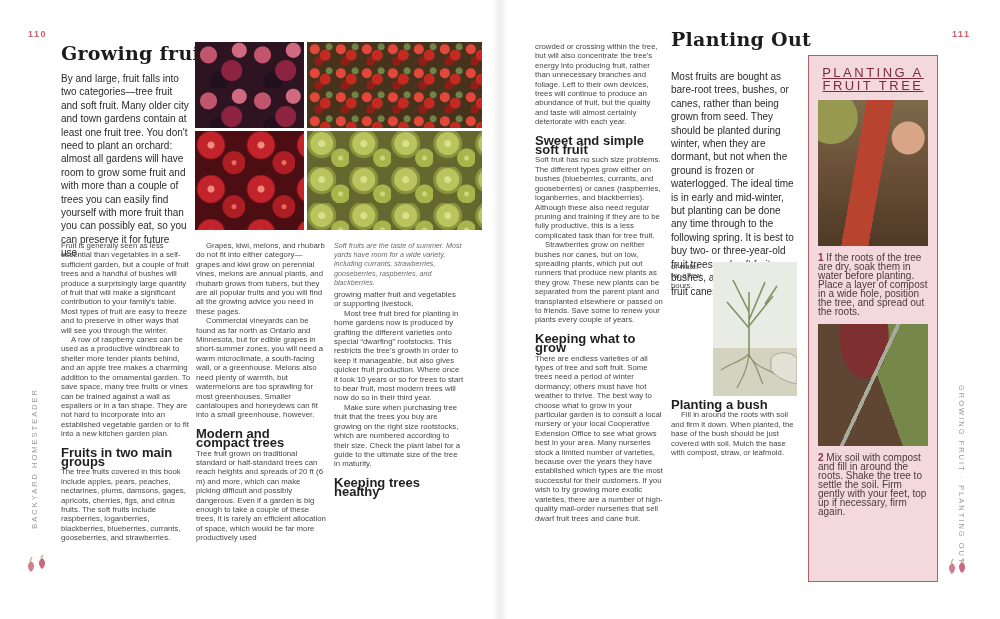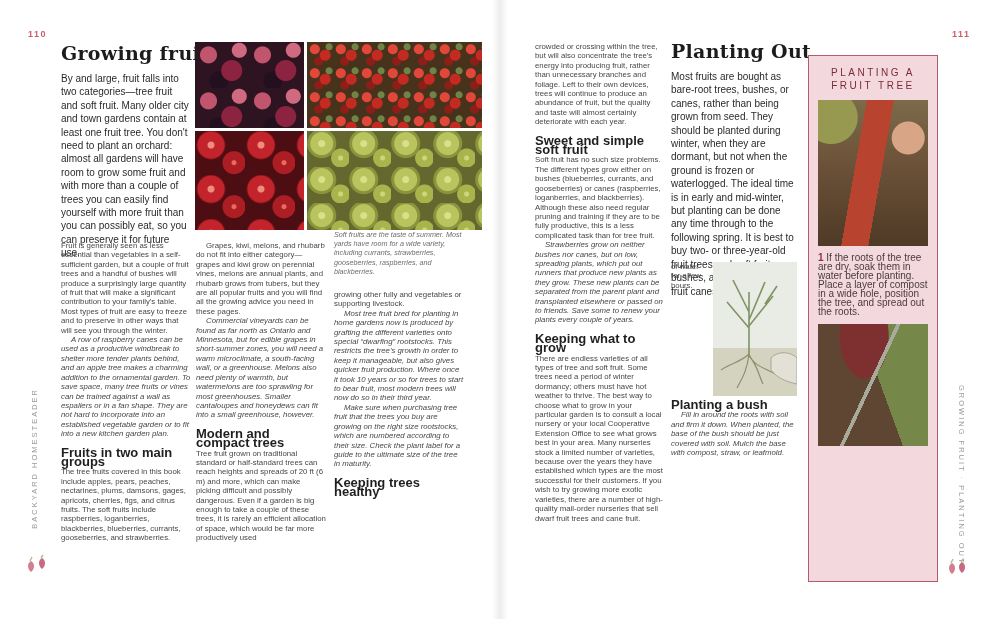--- a/index.html
+++ b/index.html
@@ -18,21 +18,21 @@
   .berries{position:absolute;}
   .berries.bl{left:24px;top:553px;}
   .berries.br{left:944px;top:556px;}
 
   .page-title{position:absolute;margin:0;font-family:"DejaVu Serif",serif;font-weight:600;
     font-size:19px;color:#1c1c1c;letter-spacing:0.3px;}
   .intro{position:absolute;font-family:Liberation Sans, sans-serif;font-size:10px;line-height:13.4px;
     color:#2a2a2a;}
   .col{position:absolute;font-size:7.8px;line-height:9.4px;color:#474747;}
   .col p{margin:0 0 9px 0;}
-  .col p.indent{text-indent:10px;margin-top:-9px;font-style:italic;}
+  .col p.indent{text-indent:10px;margin-top:-9px;}
   .col h4{margin:2px 0 1px 0;font-size:13px;color:#1f1f1f;}
   .caption{position:absolute;font-size:7.2px;line-height:9.2px;font-style:italic;color:#6d6d6d;}
 
   
   .photo{position:absolute;left:195px;top:42px;width:287px;height:188px;
     display:grid;grid-template-columns:38% 1fr;grid-template-rows:46% 1fr;gap:3px;background:#fff;}
   .tile{width:100%;height:100%;}
   .tile-rasp{background-color:#2e1420;background-image:
     radial-gradient(circle at 25% 28%, #c2556e 0 8px, transparent 9px),
     radial-gradient(circle at 68% 62%, #8c2340 0 10px, transparent 11px),
@@ -54,22 +54,22 @@
     radial-gradient(circle at 80% 75%, #cdd77a 0 2px, #a8b54d 3px 9px, transparent 10px);
     background-size:42px 36px;}
 
   
   .illu{float:right;width:84px;height:134px;margin:0 0 4px 5px;background:#e9ece5;}
   .wrapflow{overflow:visible;}
 
   
   .sidebar{position:absolute;left:808px;top:55px;width:130px;height:527px;box-sizing:border-box;
     background:#f3d9dd;border:1px solid #b55a72;padding:8px 9px;}
-  .sb-title{font-size:10px;letter-spacing:2.5px;color:#7d2a38;text-align:center;
-    line-height:13px;margin:2px 4px 8px 4px;font-weight:500;}
+  .sb-title{font-size:13px;letter-spacing:2.5px;color:#7d2a38;text-align:center;
+    line-height:13px;margin:2px 4px 8px 4px;font-weight:500;text-decoration:underline;}
   .sb-photo{width:100%;margin-bottom:7px;}
   .sb-photo1{height:146px;background:
     radial-gradient(circle at 82% 26%, #d8a687 0 16px, rgba(0,0,0,0) 17px),
     linear-gradient(100deg, rgba(0,0,0,0) 36%, #b8442f 36% 56%, rgba(0,0,0,0) 56%),
     radial-gradient(circle at 12% 12%, #96994f 0 26px, rgba(0,0,0,0) 27px),
     linear-gradient(180deg,#7c6a4a 0%,#6b5138 45%,#4f3a26 100%);}
   .sb-photo2{height:122px;background:
     linear-gradient(115deg, rgba(0,0,0,0) 47%, #a8aa9b 47% 49.5%, rgba(0,0,0,0) 49.5%),
     radial-gradient(ellipse at 42% 10%, #7e2f2f 0 24px, rgba(0,0,0,0) 25px),
     radial-gradient(circle at 46% 2%, #caa283 0 7px, rgba(0,0,0,0) 8px),
@@ -117,39 +117,39 @@
     <div class="tile tile-goose"></div>
   </div>
 
   <div class="col" style="left:196px;top:241px;width:130px;">
     <p style="text-indent:10px;">Grapes, kiwi, melons, and rhubarb do not fit into either category—grapes and kiwi grow on perennial vines, melons are annual plants, and rhubarb grows from tubers, but they are all popular fruits and you will find all the growing advice you need in these pages.</p>
     <p class="indent">Commercial vineyards can be found as far north as Ontario and Minnesota, but for edible grapes in short-summer zones, you will need a warm microclimate, a south-facing wall, or a greenhouse. Melons also need plenty of warmth, but watermelons are too sprawling for most greenhouses. Smaller cantaloupes and honeydews can fit into a small greenhouse, however.</p>
     <h4>Modern and compact trees</h4>
     <p>Tree fruit grown on traditional standard or half-standard trees can reach heights and spreads of 20 ft (6 m) and more, which can make picking difficult and possibly dangerous. Even if a garden is big enough to take a couple of these trees, it is rarely an efficient allocation of space, which would be far more productively used</p>
   </div>
 
-  <div class="caption" style="left:334px;top:230px;width:128px;">Soft fruits are the taste of summer. Most yards have room for a wide variety, including currants, strawberries, gooseberries, raspberries, and blackberries.</div>
+  <div class="caption" style="left:334px;top:241px;width:128px;">Soft fruits are the taste of summer. Most yards have room for a wide variety, including currants, strawberries, gooseberries, raspberries, and blackberries.</div>
 
   <div class="col" style="left:334px;top:290px;width:130px;">
-    <p>growing other fully and vegetables or supporting livestock.</p>
+    <p>growing matter fruit and vegetables or supporting livestock.</p>
     <p class="indent">Most tree fruit bred for planting in home gardens now is produced by grafting the different varieties onto special “dwarfing” rootstocks. This restricts the tree's growth in order to keep it manageable, but also gives quicker fruit production. Where once it took 10 years or so for trees to start to bear fruit, most modern trees will now do so in their third year.</p>
     <p class="indent">Make sure when purchasing tree fruit that the trees you buy are growing on the right size rootstocks, which are numbered according to their size. Check the plant label for a guide to the ultimate size of the tree in maturity.</p>
     <h4>Keeping trees healthy</h4>
   </div>
 
   <div class="col" style="left:535px;top:42px;width:128px;">
     <p>crowded or crossing within the tree, but will also concentrate the tree's energy into producing fruit, rather than unnecessary branches and foliage. Left to their own devices, trees will continue to produce an abundance of fruit, but the quality and taste will almost certainly deteriorate with each year.</p>
     <h4>Sweet and simple soft fruit</h4>
     <p>Soft fruit has no such size problems. The different types grow either on bushes (blueberries, currants, and gooseberries) or canes (raspberries, loganberries, and blackberries). Although these also need regular pruning and training if they are to be fully productive, this is a less complicated task than for tree fruit.</p>
     <p class="indent">Strawberries grow on neither bushes nor canes, but on low, spreading plants, which put out runners that produce new plants as they grow. These new plants can be separated from the parent plant and transplanted elsewhere or passed on to friends. Save some to renew your plants every couple of years.</p>
     <h4>Keeping what to grow</h4>
     <p>There are endless varieties of all types of tree and soft fruit. Some trees need a period of winter dormancy; others must have hot weather to thrive. The best way to choose what to grow in your particular garden is to consult a local nursery or your local Cooperative Extension Office to see what grows best in your area. Many nurseries stock a limited number of varieties, because over the years they have established which types are the most successful for their customers. If you wish to try growing more exotic varieties, there are a number of high-quality mail-order nurseries that sell dwarf fruit trees and cane fruit.</p>
   </div>
 
-  <h1 class="page-title" style="left:671px;top:40px;">Planting Out</h1>
+  <h1 class="page-title" style="left:671px;top:28px;">Planting Out</h1>
   <div class="intro" style="left:671px;top:70px;width:126px;">Most fruits are bought as bare-root trees, bushes, or canes, rather than being grown from seed. They should be planted during winter, when they are dormant, but not when the ground is frozen or waterlogged. The ideal time is in early and mid-winter, but planting can be done any time through to the following spring. It is best to buy two- or three-year-old fruit trees and soft fruit bushes, and one-year-old fruit canes.</div>
 
   <div class="col" style="left:671px;top:262px;width:126px;">
     <div class="wrapflow">
       <div class="illu">
         <svg width="84" height="134" viewBox="0 0 84 134">
           <rect x="0" y="0" width="84" height="134" fill="#e9ece5"></rect>
           <rect x="0" y="86" width="84" height="48" fill="#d4d3c0"></rect>
           <path d="M36 92 L36 30 M36 50 L20 18 M36 58 L52 20 M36 66 L14 40 M36 64 L60 34 M52 42 L64 24" stroke="#7e9463" stroke-width="1.6" fill="none"></path>
           <path d="M36 92 C28 100 16 102 8 108 M36 92 C40 104 52 106 62 112 M36 92 C34 110 28 118 24 126 M36 94 C44 102 46 114 50 122" stroke="#8c8f6a" stroke-width="1.2" fill="none"></path>
@@ -163,15 +163,19 @@
   </div>
 
   <aside class="sidebar">
     <div class="sb-title">PLANTING A FRUIT TREE</div>
     <div class="sb-photo sb-photo1"></div>
     <p class="step">
       <span class="stepnum">1</span>
       <span>If the roots of the tree are dry, soak them in water before planting. Place a layer of compost in a wide hole, position the tree, and spread out the roots.</span>
     </p>
     <div class="sb-photo sb-photo2"></div>
+    <p class="step">
+      <span class="stepnum">2</span>
+      <span>Mix soil with compost and fill in around the roots. Shake the tree to settle the soil. Firm gently with your feet, top up if necessary, firm again.</span>
+    </p>
   </aside>
 
 </div>
 
 </body></html>

